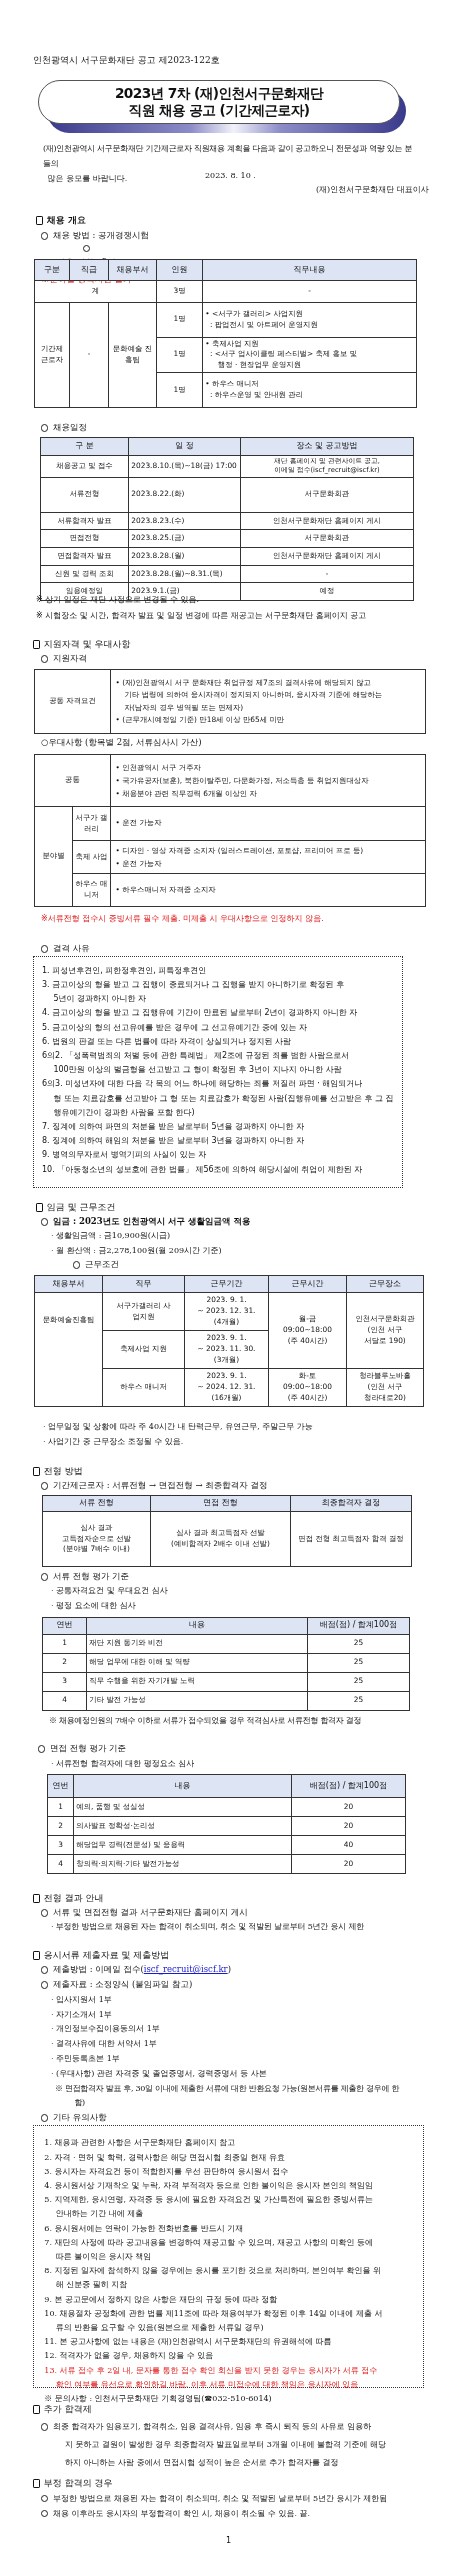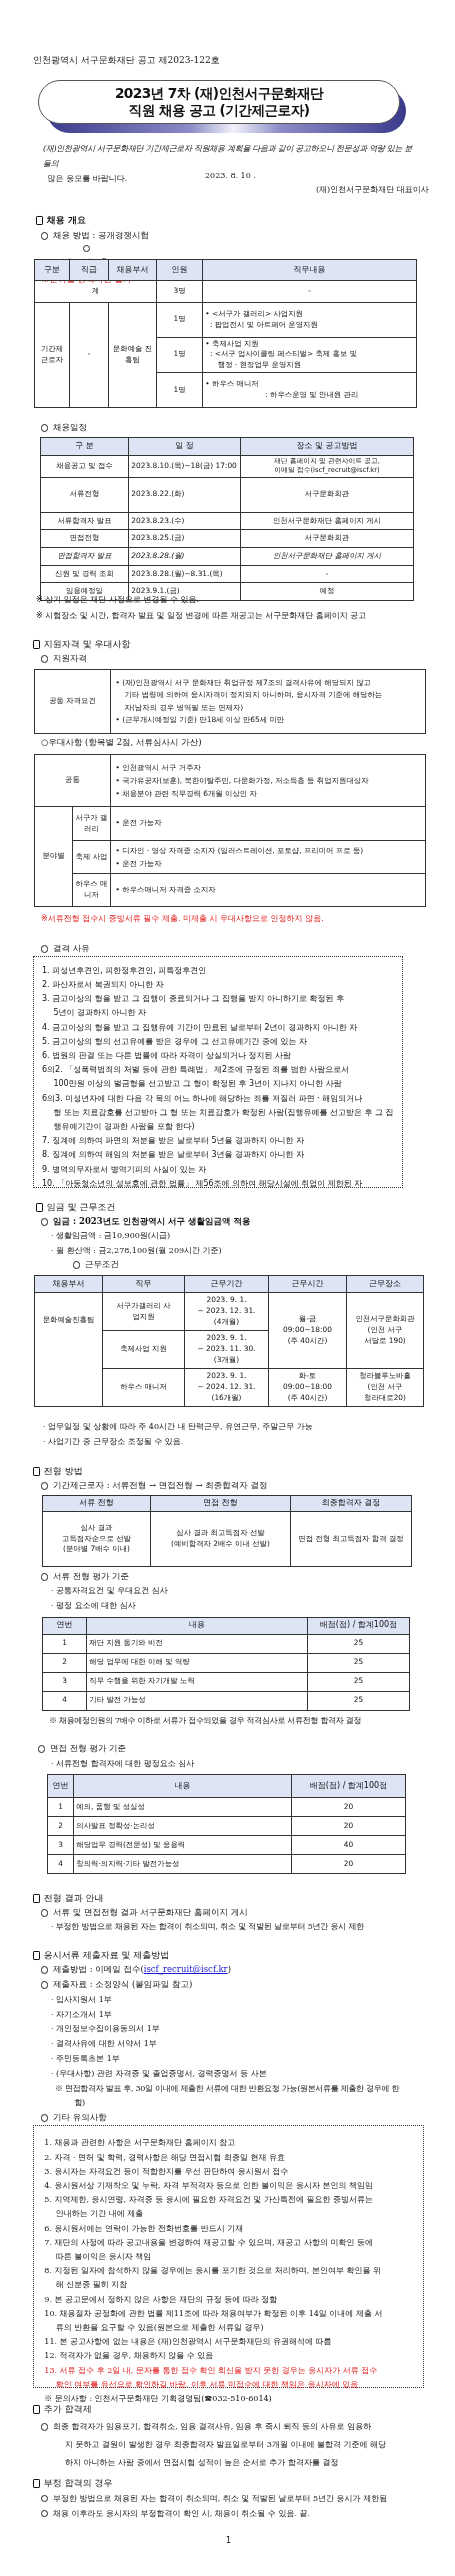--- a/index.html
+++ b/index.html
@@ -43,21 +43,21 @@
 
 <div class="abs banner">
   <div class="banner-shadow"></div>
   <div class="banner-main">
     <div>2023년 7차 (재)인천서구문화재단</div>
     <div>직원 채용 공고 (기간제근로자)</div>
   </div>
 </div>
 
 <div class="abs intro">
-  <div style="letter-spacing:-0.3px;font-style:italic;">(재)인천광역시 서구문화재단 기간제근로자 직원채용 계획을 다음과 같이 공고하오니 전문성과 역량 있는 분들의</div>
+  <div style="letter-spacing:-0.3px;">(재)인천광역시 서구문화재단 기간제근로자 직원채용 계획을 다음과 같이 공고하오니 전문성과 역량 있는 분들의</div>
   <div class="l2">많은 응모를 바랍니다.</div>
 </div>
 <div class="abs date">2023. 8. 10 .</div>
 <div class="abs signer">(재)인천서구문화재단 대표이사</div>
 
 <div class="abs sec-title" style="left:36px; top:214px;">
   <span class="box-icon"></span>
   <span>채용 개요</span>
 </div>
 <div class="abs circ-line" style="left:41px; top:230px;">
@@ -99,21 +99,21 @@
     <td class="left">
       <div>•  축제사업 지원</div>
       <div style="padding-left:4.6px;">: &lt;서구 업사이클링 페스티벌&gt; 축제 홍보 및</div>
       <div style="padding-left:12.5px;">행정 · 현장업무 운영지원</div>
     </td>
   </tr>
   <tr class="tbl-bottom" style="height:35px;">
     <td>1명</td>
     <td class="left">
       <div>• 하우스 매니저</div>
-      <div style="padding-left:4.6px;text-align:center;">: 하우스운영 및 안내원 관리</div>
+      <div style="padding-left:4.6px;">: 하우스운영 및 안내원 관리</div>
     </td>
   </tr>
 </tbody>
   </table>
 
 <div class="abs circ-line" style="left:41px; top:422px;">
   <span class="circle-icon"></span>
   <span>채용일정</span>
 </div>
 <table class="abs tbl-top" style="left:40px; top:437px; width:374px;padding-left:47px;">
@@ -139,21 +139,21 @@
   <tr style="height:17.7px;">
     <td>서류합격자 발표</td>
     <td class="left">2023.8.23.(수)</td>
     <td>인천서구문화재단 홈페이지 게시</td>
   </tr>
   <tr style="height:17.7px;">
     <td>면접전형</td>
     <td class="left">2023.8.25.(금)</td>
     <td>서구문화회관</td>
   </tr>
-  <tr style="height:17.7px;font-style:italic;">
+  <tr style="height:17.7px;">
     <td>면접합격자 발표</td>
     <td class="left">2023.8.28.(월)</td>
     <td>인천서구문화재단 홈페이지 게시</td>
   </tr>
   <tr style="height:17.7px;">
     <td>신원 및 경력 조회</td>
     <td class="left">2023.8.28.(월)~8.31.(목)</td>
     <td>-</td>
   </tr>
   <tr class="tbl-bottom" style="height:17.7px;">
@@ -223,23 +223,20 @@
   </table>
 <div class="abs sans red" style="left:41px; top:913px; font-size:8px;">※서류전형 접수시 증빙서류 필수 제출. 미제출 시 우대사항으로 인정하지 않음.</div>
 
 <div class="abs circ-line" style="left:41px; top:943px;">
   <span class="circle-icon"></span>
   <span>결격 사유</span>
 </div>
 <div class="abs dot-box sans" style="left:33px; top:956px; width:370px; height:232px; padding:6.8px 8px;">
   <div class="list-item">
       <div>1. 피성년후견인, 피한정후견인, 피특정후견인</div>
-    </div>
-  <div class="list-item">
-      <div>2. 파산자로서 복권되지 아니한 자</div>
     </div>
   <div class="list-item">
       <div>3. 금고이상의 형을 받고 그 집행이 종료되거나 그 집행을 받지 아니하기로 확정된 후</div>
       <div class="cont">5년이 경과하지 아니한 자</div>
     </div>
   <div class="list-item">
       <div>4. 금고이상의 형을 받고 그 집행유예 기간이 만료된 날로부터 2년이 경과하지 아니한 자</div>
     </div>
   <div class="list-item">
       <div>5. 금고이상의 형의 선고유예를 받은 경우에 그 선고유예기간 중에 있는 자</div>

